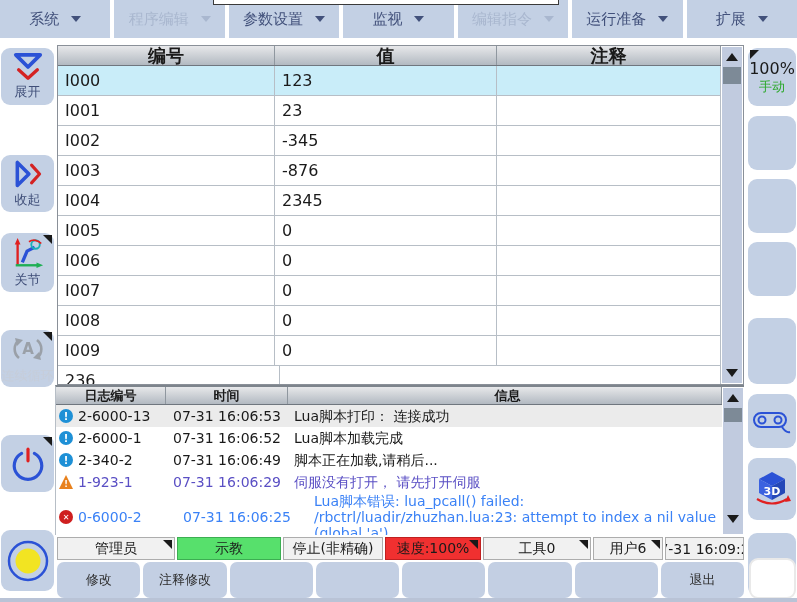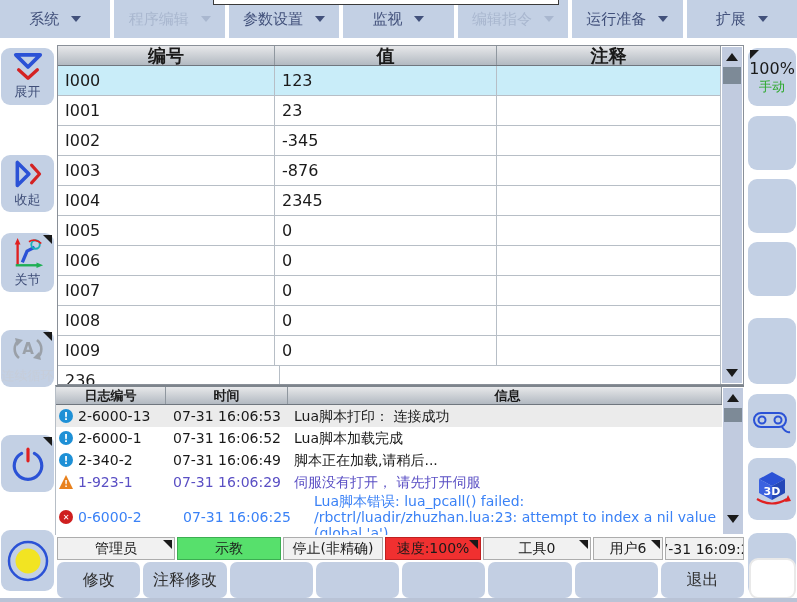--- a/index.html
+++ b/index.html
@@ -79,21 +79,21 @@
   
   .statusbar { position:absolute; left:57px; top:537px; width:687px; height:23px; display:flex; gap:2px; font-size:14px; }
   .seg { position:relative; background:#f1f1f1; border:1px solid #adadad; display:flex;
          align-items:center; justify-content:center; white-space:nowrap; overflow:hidden; }
   .seg.green { background:#57e06c; border-color:#3cae52; }
   .seg.red { background:#f03030; border-color:#c02020; }
 
   
   .bottombar { position:absolute; left:57px; top:562px; width:687px; height:36px; display:flex; gap:3px; }
   .bottom-btn { flex:1; background:#c3cfe3; border-radius:7px; display:flex; align-items:center;
-                justify-content:center; font-size:16px; color:#2e2e2e; }
+                justify-content:center; font-size:13px; color:#2e2e2e; }
   .bottom-white { position:absolute; left:749px; top:558px; width:47px; height:41px; background:#fff;
                   border:2px solid #e9e9e9; border-radius:9px; }
   .bottom-strip { position:absolute; left:0; right:0; bottom:0; height:4px; background:#b9c3d6; }
 </style>
 </head>
 <body>
 
 <div class="app">
 
   <div class="menubar">

